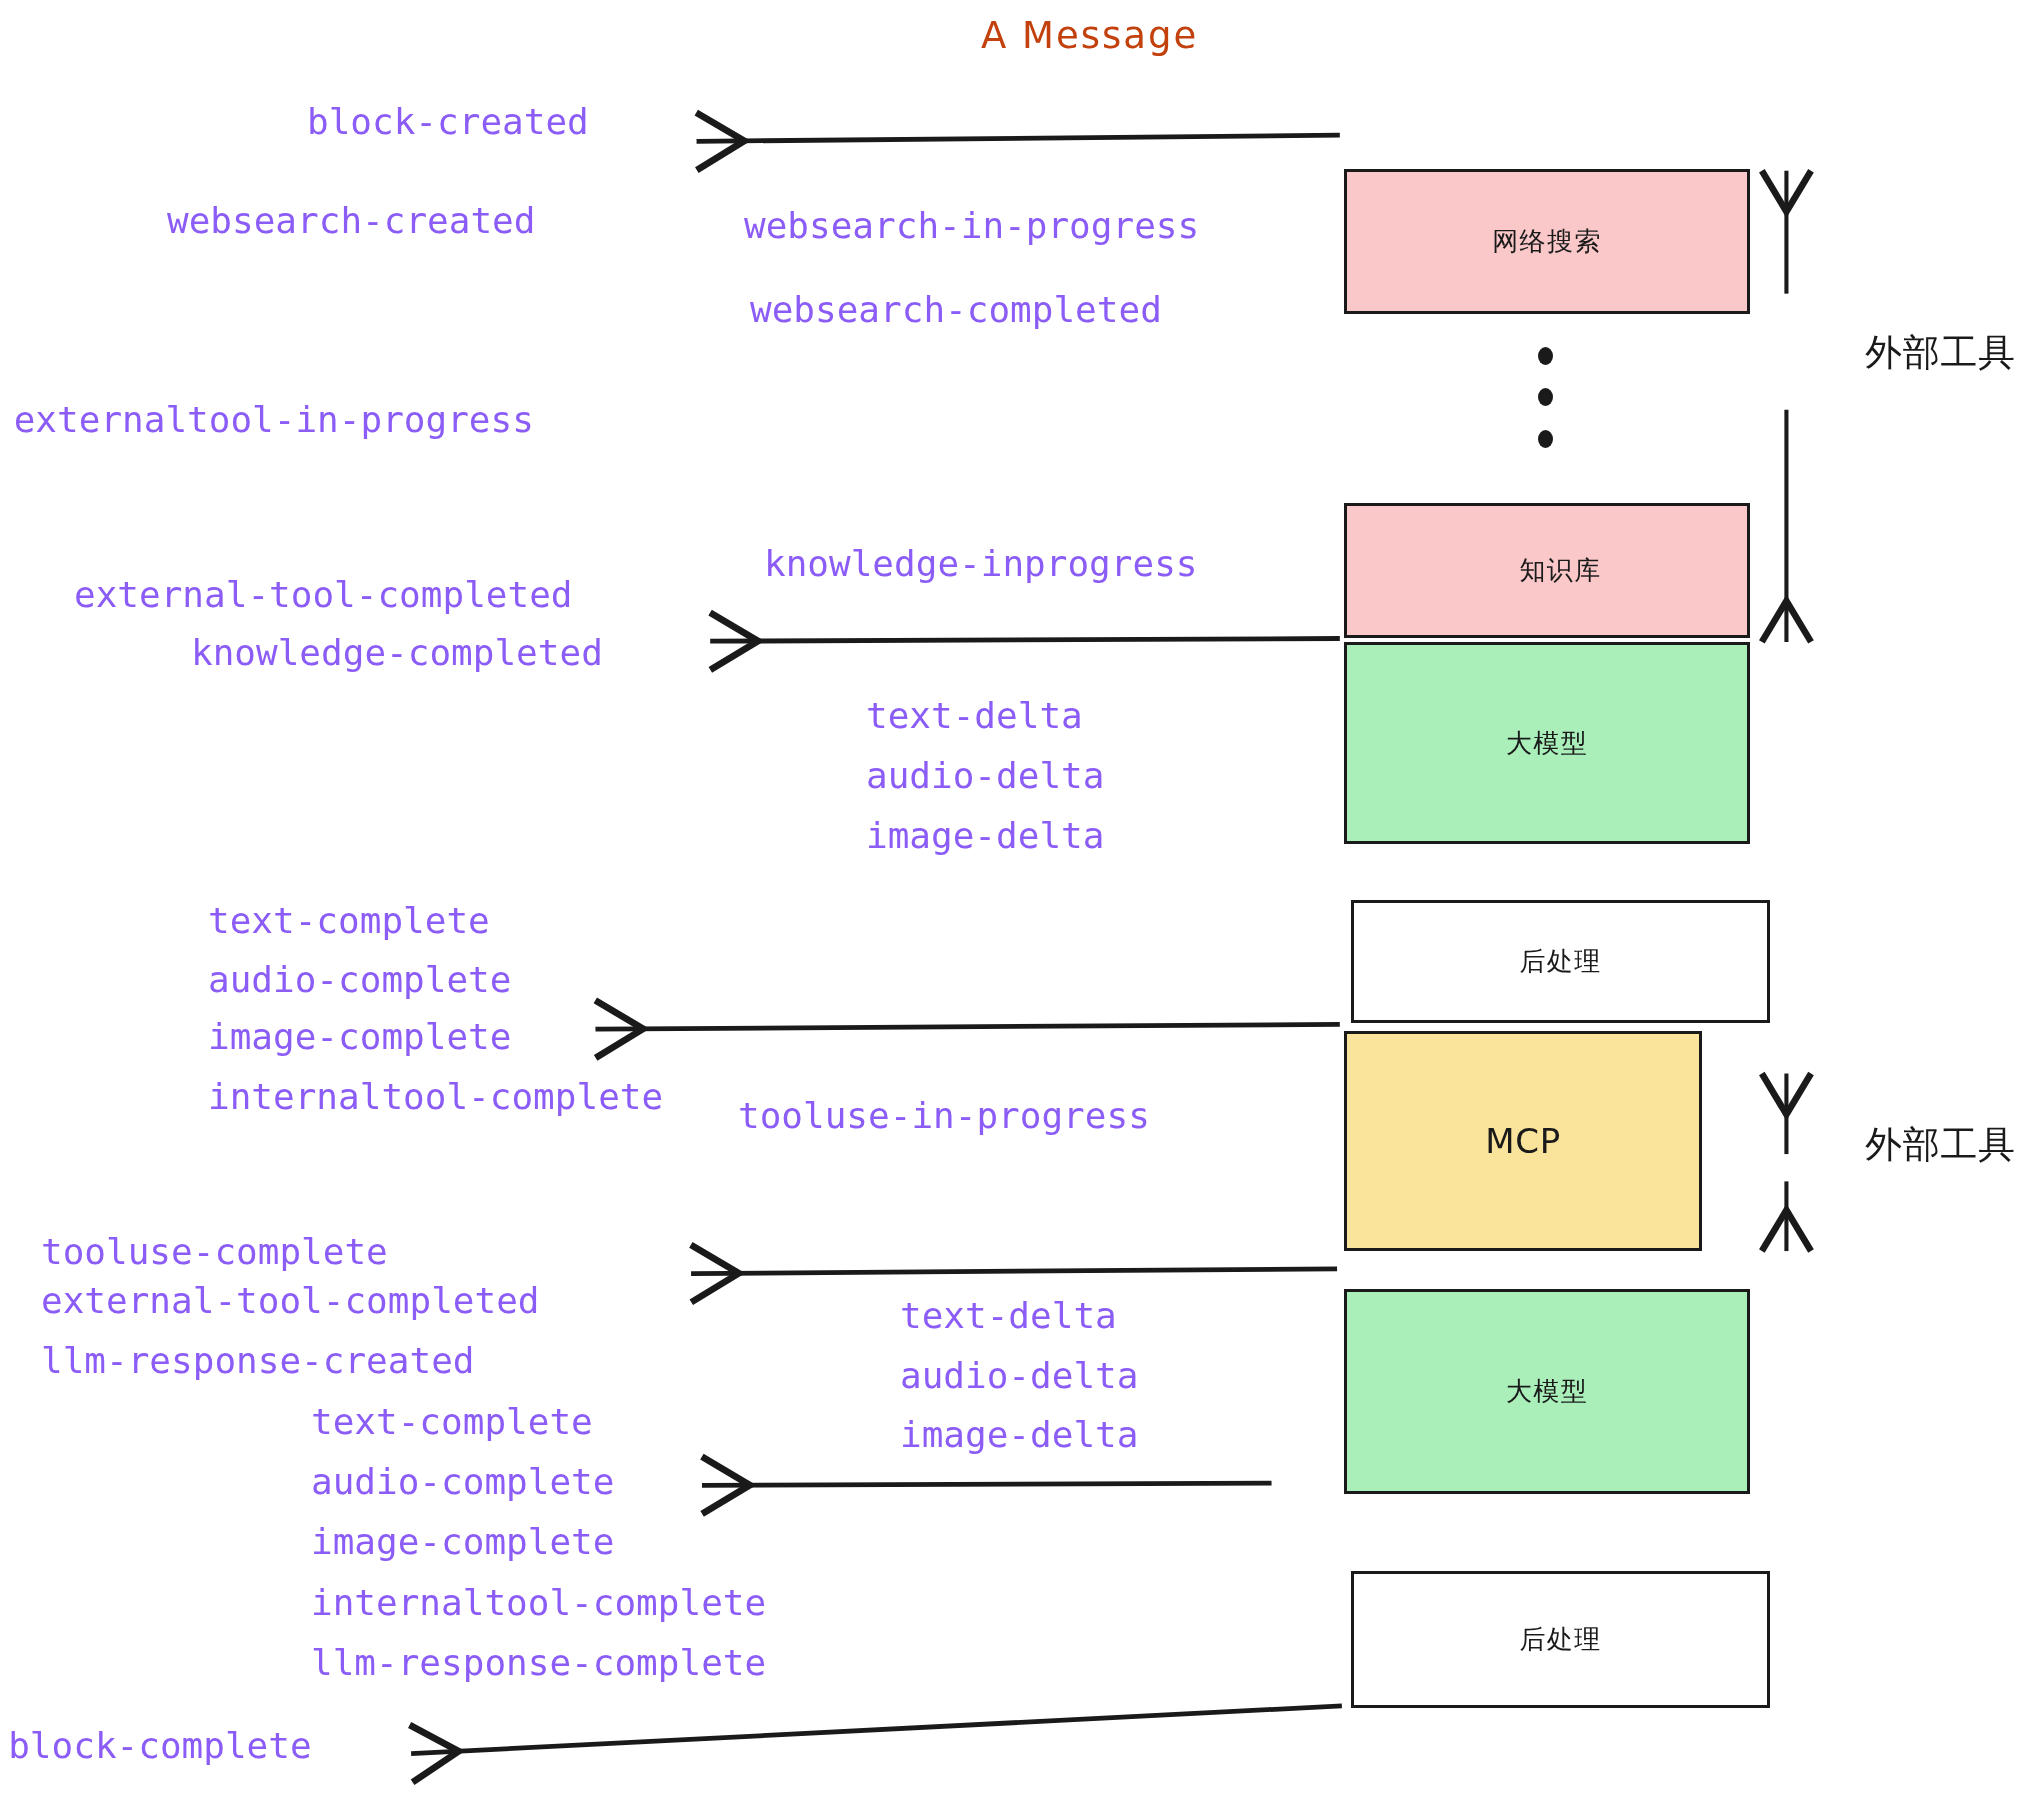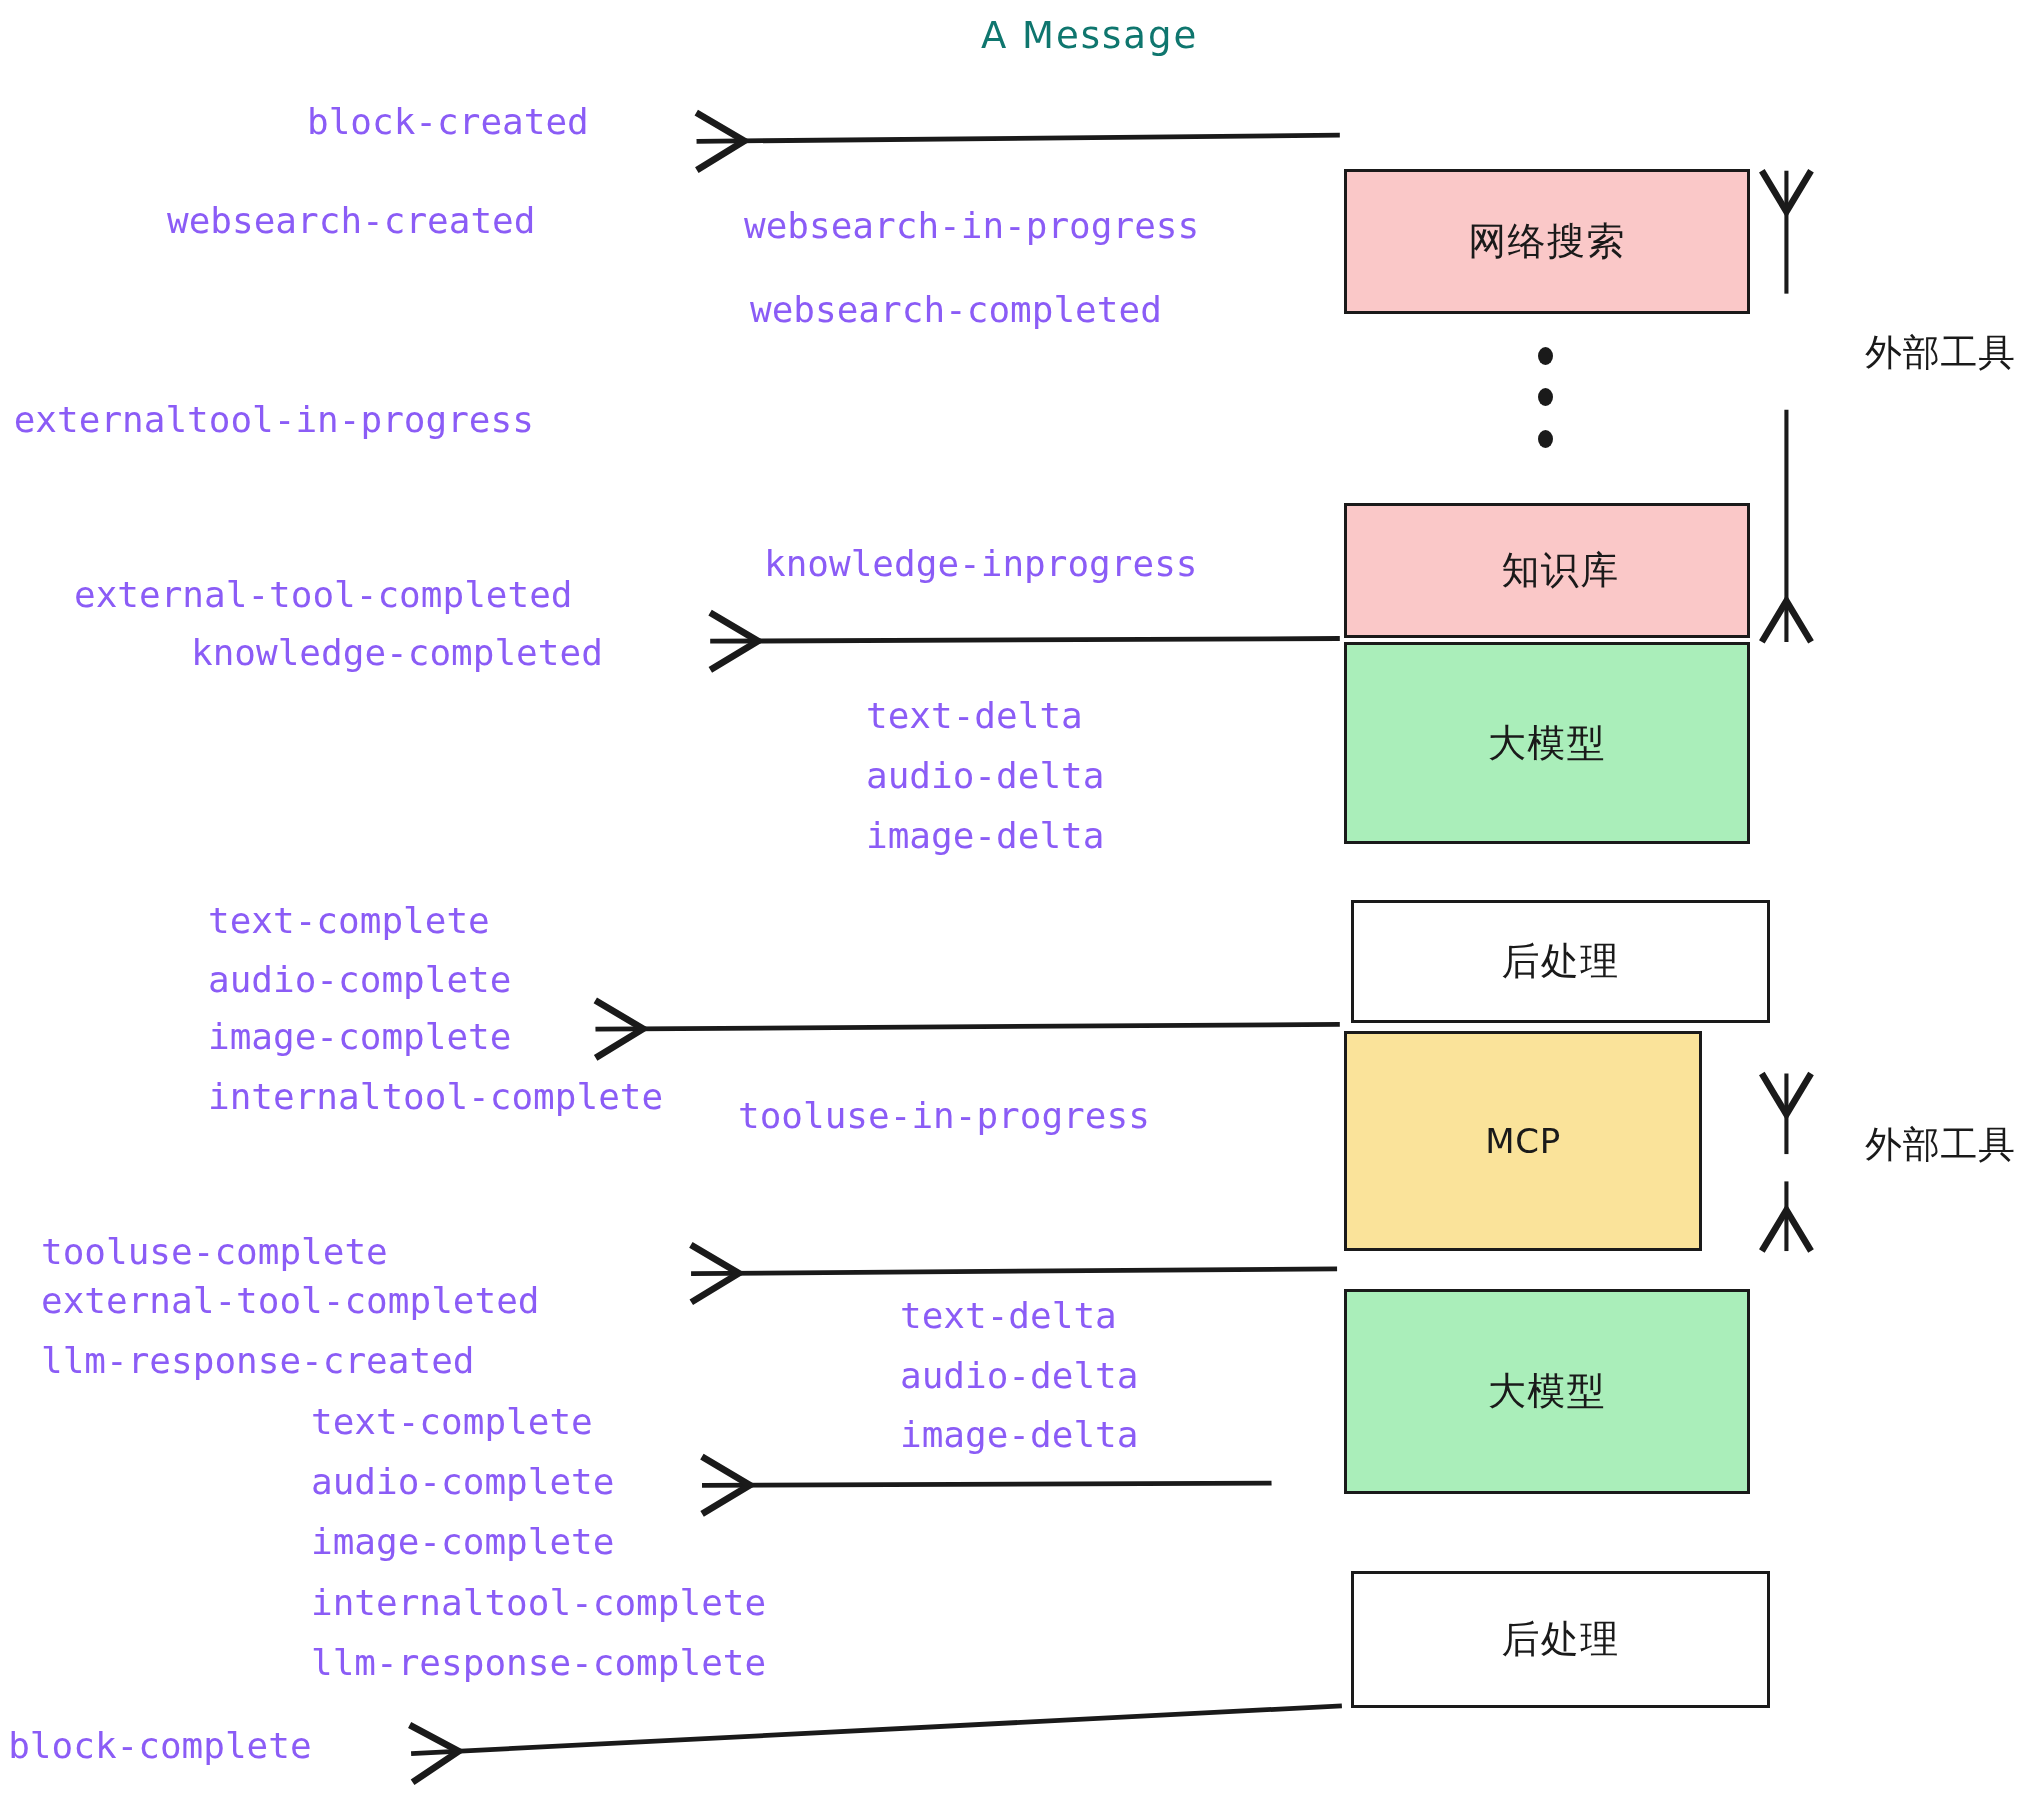--- a/index.html
+++ b/index.html
@@ -21,33 +21,33 @@
     font-size: 36px;
     color: #8b5cf6;
     white-space: nowrap;
     letter-spacing: 0px;
     line-height: 1;
   }
   .title {
     position: absolute;
     font-family: "DejaVu Sans", "Liberation Sans", sans-serif;
     font-size: 37px;
-    color: #0f766e;
+    color: #c2410c;
     white-space: nowrap;
     letter-spacing: 2px;
   }
   .nodebox {
     position: absolute;
     box-sizing: border-box;
     border: 3.4px solid #1a1a1a;
     display: flex;
     align-items: center;
     justify-content: center;
     font-family: Liberation Serif, serif;
-    font-size: 38px;
+    font-size: 26px;
     color: #1a1a1a;
     letter-spacing: 1.4px;
   }
   .nodebox.mono {
     font-family: "DejaVu Sans", "Liberation Sans", sans-serif;
     font-size: 34px;
     letter-spacing: 0.7px;
   }
   .grouplabel {
     position: absolute;

